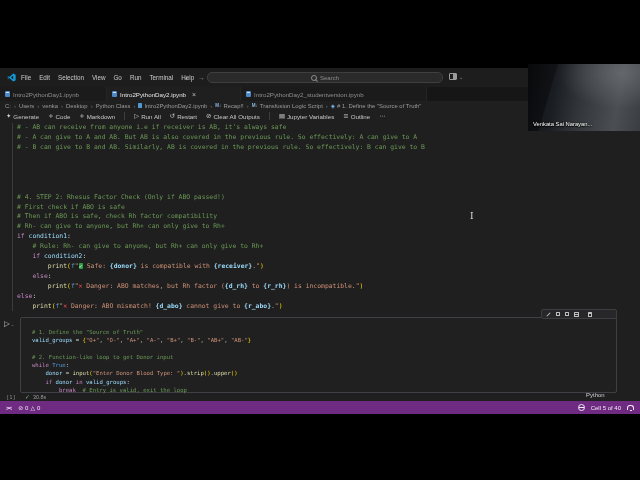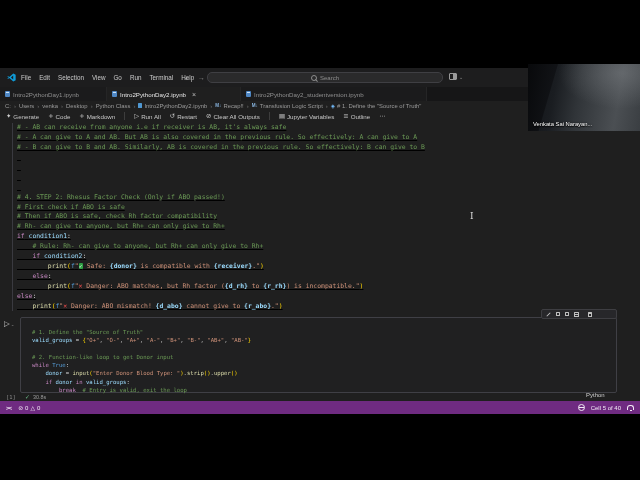--- a/index.html
+++ b/index.html
@@ -47,21 +47,21 @@
 
   
   .nbtoolbar{left:0;top:42px;width:640px;height:12px;display:flex;align-items:center;gap:9px;padding-left:6px;box-sizing:border-box;}
   .tb-item{display:flex;align-items:center;gap:2px;color:#c8c8c8;font-size:6.2px;background:none;border:none;padding:0;}
   .tb-item .ic{font-size:6.4px;color:#cdcdcd;font-family:"DejaVu Sans",sans-serif;}
   .tb-div{width:1px;height:8px;background:#3d3d3d;}
 
   
   .cell1-bar{left:12px;top:55px;width:1px;height:188px;background:#3a3a40;}
   .code{font-family:"DejaVu Sans Mono",monospace;white-space:pre;}
-  #cell1-code{left:17px;top:55px;font-size:6.4px;text-decoration:underline;}
+  #cell1-code{left:17px;top:55px;font-size:6.4px;}
   #cell1-code .line{height:9.95px;line-height:9.95px;}
   #cell2-code{left:32px;top:260px;font-size:5.6px;}
   #cell2-code .line{height:8.3px;line-height:8.3px;}
 
   .tok-com{color:#6a9955;}
   .tok-kw{color:#c586c0;}
   .tok-kwf{color:#569cd6;}
   .tok-const{color:#569cd6;}
   .tok-var{color:#9cdcfe;}
   .tok-fn{color:#dcdcaa;}

